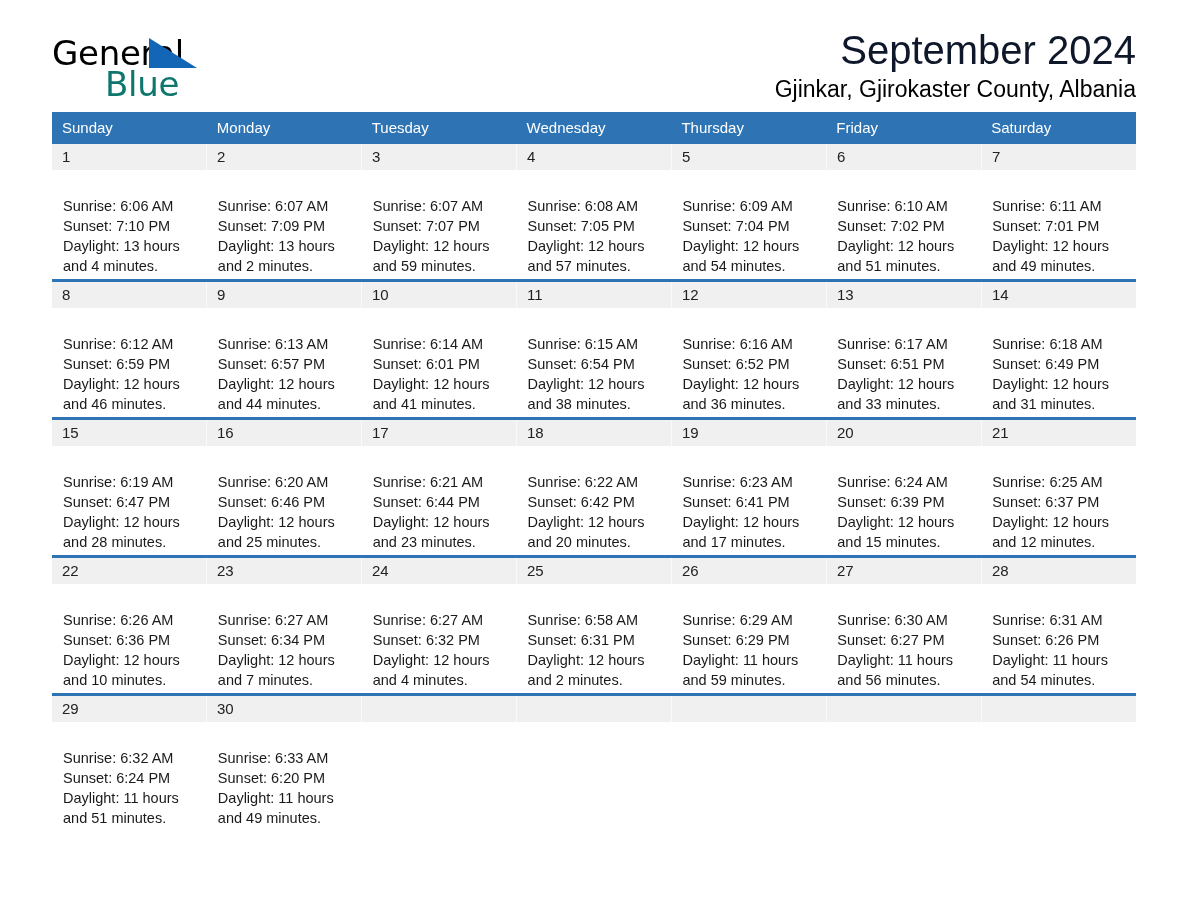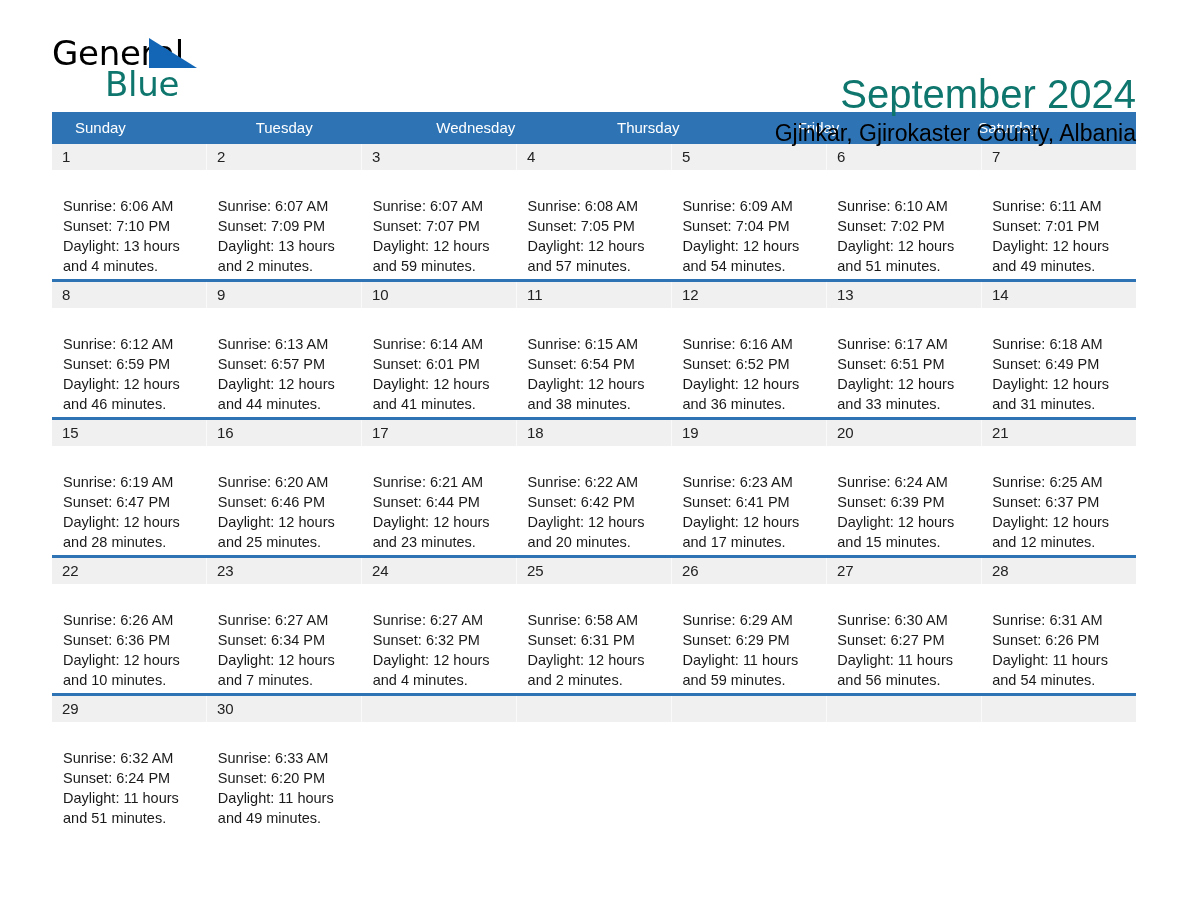--- a/index.html
+++ b/index.html
@@ -65,25 +65,24 @@
     font-family: "DejaVu Sans", sans-serif;
     font-weight: 400;
   }
   .titles {
     text-align: right;
     margin-top: 26px;
   }
   .month-title {
     font-size: 40px;
     font-weight: 400;
-    color: #0f766e;
+    color: #0f172a;
     line-height: 48px;
     letter-spacing: 0px;
     white-space: nowrap;
-    margin-top: 44px;
   }
   .location-title {
     font-size: 23px;
     font-weight: 400;
     color: #000000;
     line-height: 30px;
     margin-top: 0;
     white-space: nowrap;
   }
 
@@ -96,21 +95,21 @@
     display: flex;
     background: #2e74b5;
     height: 32px;
   }
   .cal-head .hcell {
     flex: 1 1 0;
     min-width: 0;
     color: #ffffff;
     font-size: 15px;
     line-height: 32px;
-    padding-left: 23px;
+    padding-left: 10px;
     box-sizing: border-box;
     white-space: nowrap;
     overflow: hidden;
   }
   .week {
     border-top: 3px solid #2e74b5;
   }
   .week:first-of-type {
     border-top: none;
   }
@@ -169,20 +168,21 @@
     <div class="titles">
       <div class="month-title">September 2024</div>
       <div class="location-title">Gjinkar, Gjirokaster County, Albania</div>
     </div>
 
   </div>
 
   <div class="calendar">
     <div class="cal-head" id="weekday-header-row">
         <div class="hcell">Sunday</div>
+        <div class="hcell">Monday</div>
         <div class="hcell">Tuesday</div>
         <div class="hcell">Wednesday</div>
         <div class="hcell">Thursday</div>
         <div class="hcell">Friday</div>
         <div class="hcell">Saturday</div>
       </div>
     <div id="weeks-container">
         <div class="week">
           <div class="daterow">
             <div class="dcell">1</div>

